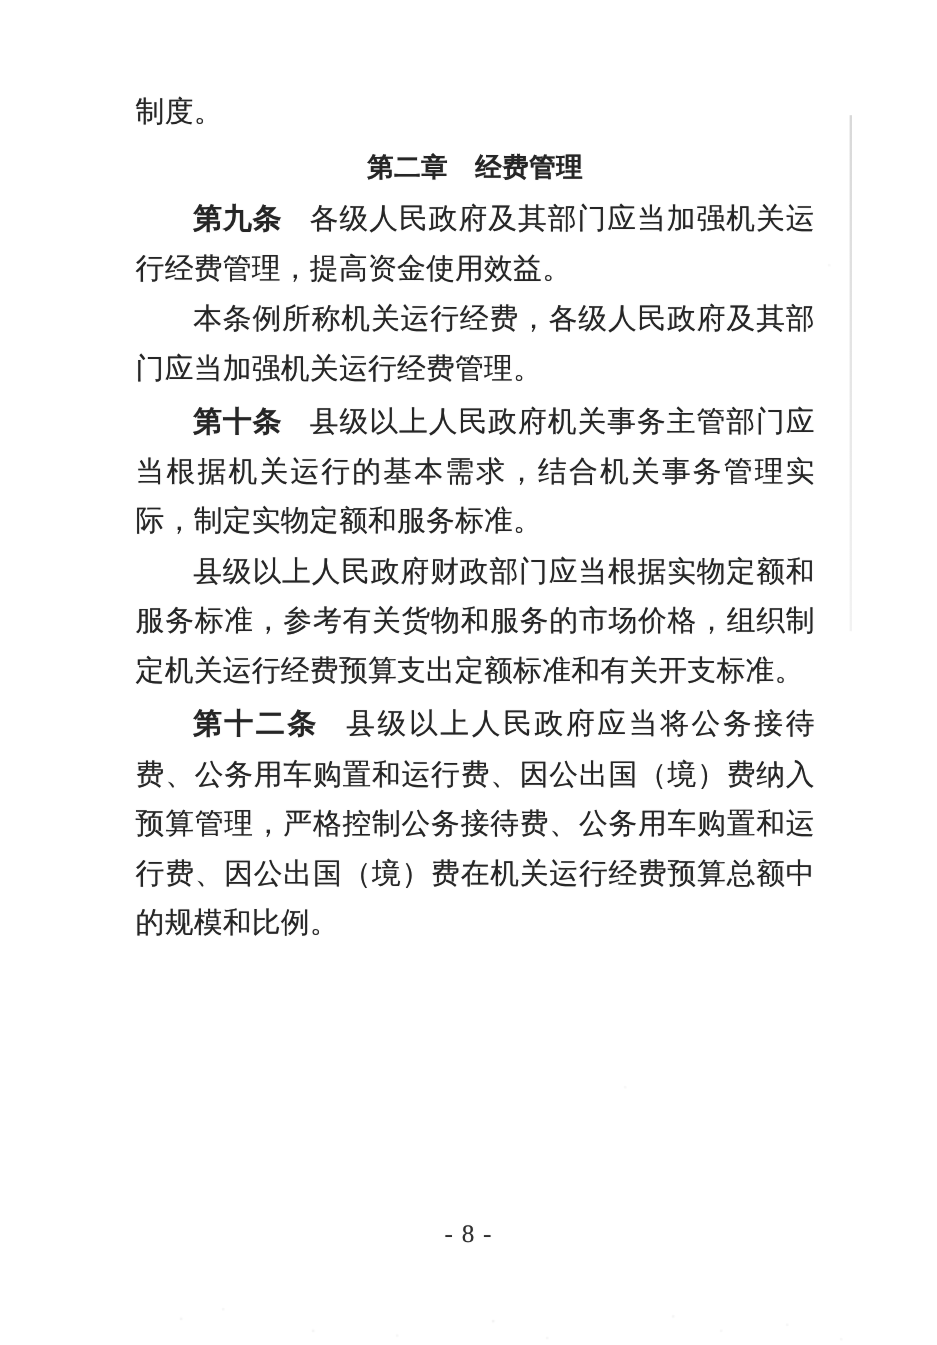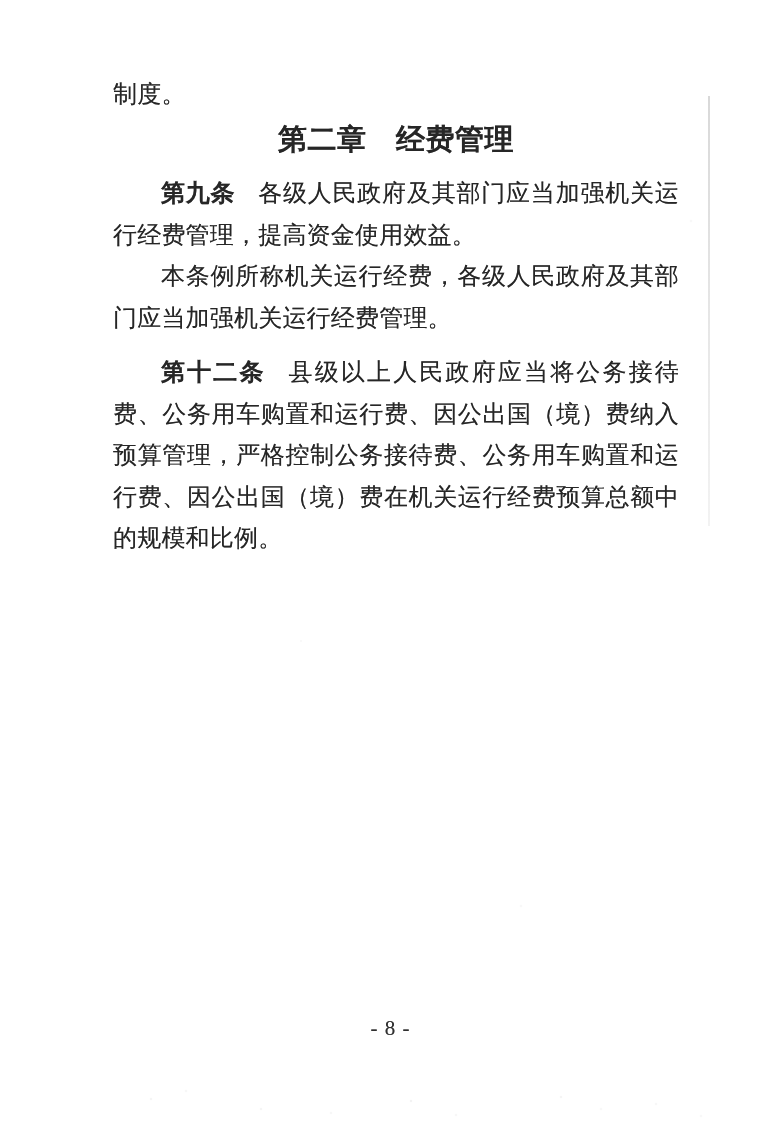--- a/index.html
+++ b/index.html
@@ -29,31 +29,31 @@
     text-shadow: 0 0 0.6px rgba(45,45,45,0.55);
   }
   .text-block p {
     margin: 0;
   }
   p.fragment {
     text-indent: 0;
   }
   h2.chapter {
     margin: 3px 0 2px 0;
-    font-size: 29px;
+    font-size: 22px;
     line-height: 41.5px;
     font-weight: bold;
     text-align: center;
     letter-spacing: 0.5px;
   }
   p.para {
     text-indent: 2em;
   }
   p.article {
-    margin-top: 13px;
+    margin-top: 3px;
   }
   .lbl {
     font-weight: bold;
     margin-right: 0.95em;
   }
   .lbl:empty {
     margin-right: 0;
   }
   .page-number {
     position: absolute;
@@ -107,21 +107,23 @@
   <div class="text-block">
 
     <p class="fragment"><span>制度。</span></p>
 
     <h2 class="chapter">第二章　经费管理</h2>
 
     <p class="para article"><span class="lbl">第九条</span><span>各级人民政府及其部门应当加强机关运行经费管理，提高资金使用效益。</span></p>
 
     <p class="para"><span class="lbl"></span><span>本条例所称机关运行经费，各级人民政府及其部门应当加强机关运行经费管理。</span></p>
 
+    <p class="para article"><span class="lbl">第十条</span><span>县级以上人民政府机关事务主管部门应当根据机关运行的基本需求，结合机关事务管理实际，制定实物定额和服务标准。</span></p>
 
+    <p class="para"><span class="lbl"></span><span>县级以上人民政府财政部门应当根据实物定额和服务标准，参考有关货物和服务的市场价格，组织制定机关运行经费预算支出定额标准和有关开支标准。</span></p>
 
 
     <p class="para article"><span class="lbl">第十二条</span><span>县级以上人民政府应当将公务接待费、公务用车购置和运行费、因公出国（境）费纳入预算管理，严格控制公务接待费、公务用车购置和运行费、因公出国（境）费在机关运行经费预算总额中的规模和比例。</span></p>
 
 
   </div>
 
   <div class="page-number">- 8 -</div>
 
   <div class="scan-edge-line"></div>

